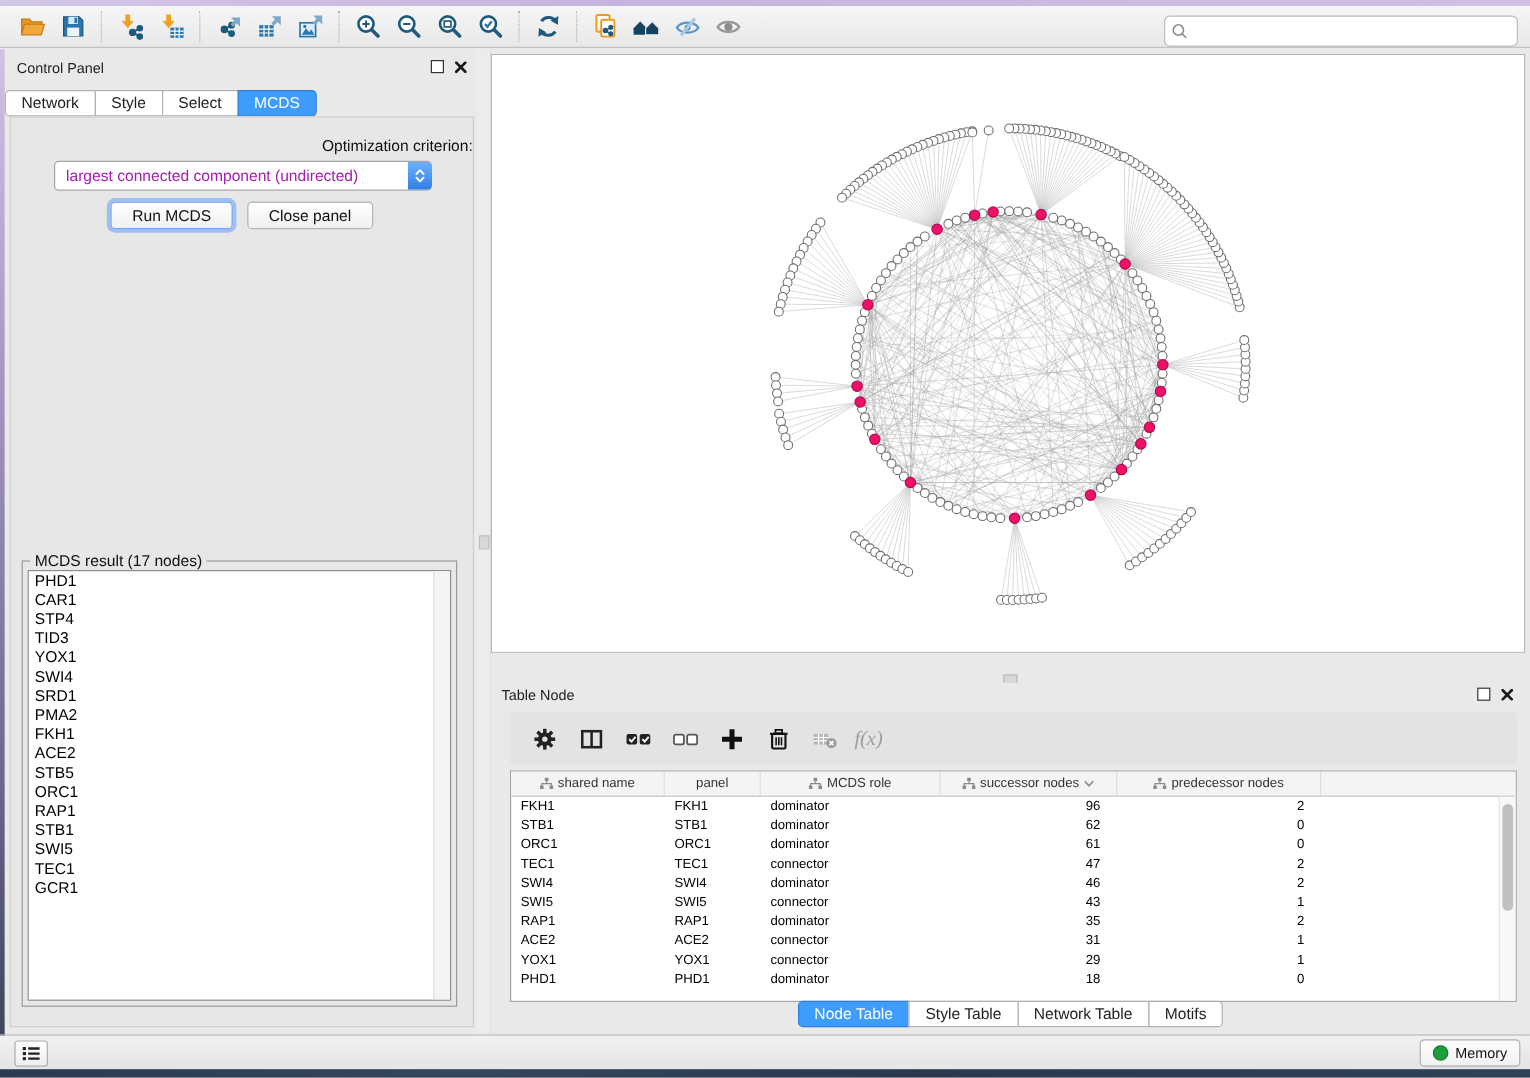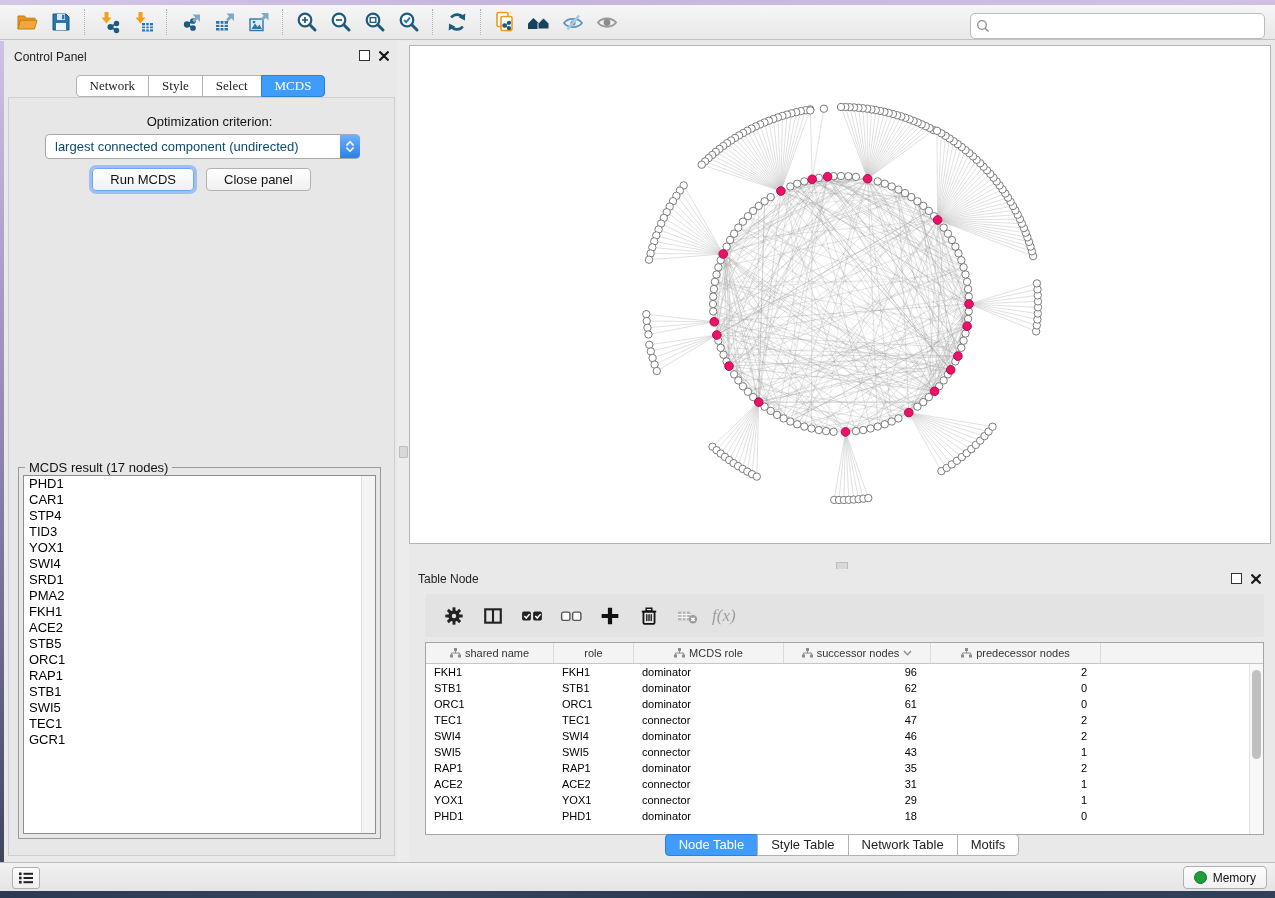--- a/index.html
+++ b/index.html
@@ -27,27 +27,27 @@
   #control-panel{position:absolute;left:4px;top:41px;width:393px;height:821px;background:#e9e9e9;}
   .panel-title{font-size:12px;color:#222;position:absolute;left:10px;top:9px;}
   .win-btns{position:absolute;right:8px;top:9px;display:flex;gap:9px;align-items:center;}
   .float-ico{width:9px;height:9px;border:1.5px solid #333;background:#fff;display:inline-block;}
   .seg{display:flex;}
   .tab{font-size:13px;color:#222;background:#fff;border:1px solid #b2b2b2;padding:3px 13px;
      margin-left:-1px;line-height:14px;}
   .tab:first-child{border-radius:4px 0 0 4px;margin-left:0;}
   .tab:last-child{border-radius:0 4px 4px 0;}
   .tab.active{background:#3e9cfd;border-color:#2f80d9;color:#fff;}
-  #cp-tabs{position:absolute;left:0;right:0;top:34px;display:flex;justify-content:center;font-family:Liberation Serif, serif;}
+  #cp-tabs{position:absolute;left:0;right:0;top:34px;display:flex;}
   #cp-content{position:absolute;left:4px;top:56px;width:385px;bottom:6px;
      background:#e7e7e7;border:1px solid #cfcfcf;}
-  #opt-label{position:absolute;left:16px;right:0;top:16px;text-align:center;font-size:13px;color:#111;}
+  #opt-label{position:absolute;left:16px;right:0;top:16px;text-align:right;font-size:13px;color:#111;}
   #opt-select{position:absolute;left:36px;right:34px;top:36px;height:23px;background:#fff;
      border:1px solid #a8a8a8;border-radius:4px;display:flex;align-items:center;}
-  #opt-select .val{flex:1;font-size:13px;padding-left:9px;color:#0c4a6e;white-space:nowrap;overflow:hidden;}
+  #opt-select .val{flex:1;font-size:13px;padding-left:9px;color:#a21caf;white-space:nowrap;overflow:hidden;}
   #opt-stepper{width:20px;height:23px;margin-right:-1px;border-radius:0 4px 4px 0;
      background:linear-gradient(#6cb1fe,#2f7fe8);display:flex;flex-direction:column;
      align-items:center;justify-content:center;gap:1px;}
   #cp-buttons{position:absolute;left:0;right:0;top:70px;display:flex;justify-content:center;gap:12px;}
   .mac-btn{font:13px "Liberation Sans",sans-serif;background:linear-gradient(#ffffff,#f0f0f0);
      border:1px solid #b3b3b3;border-radius:4px;padding:3px 17px;color:#111;}
   .mac-btn.focus{box-shadow:0 0 0 3px rgba(110,165,245,.6);border-color:#6ea5f5;}
   #mcds-group{position:absolute;left:9px;right:13px;top:369px;height:370px;border:1px solid #9a9a9a;}
   #mcds-legend{position:absolute;left:6px;top:-8px;background:#e7e7e7;padding:0 4px;font-size:13px;color:#111;}
   #mcds-list{position:absolute;left:4px;right:4px;top:7px;bottom:4px;background:#fff;
@@ -1157,21 +1157,21 @@
               <g fill="#8a8a8a">
                   <rect x="4" y="0" width="3" height="3"></rect>
                   <rect x="0" y="6.5" width="3" height="3"></rect>
                   <rect x="8" y="6.5" width="3" height="3"></rect>
                 </g>
               <path d="M5.5 3 v2 M1.5 6.5 v-1.5 h8 v1.5" stroke="#8a8a8a" fill="none" stroke-width="1"></path>
             </svg>
             <span>shared name</span>
           </div>
           <div class="hcell" style="width:80px">
-            <span>role</span>
+            <span>panel</span>
           </div>
           <div class="hcell" style="width:150px">
             <svg width="11" height="10" viewBox="0 0 11 10">
               <g fill="#8a8a8a">
                   <rect x="4" y="0" width="3" height="3"></rect>
                   <rect x="0" y="6.5" width="3" height="3"></rect>
                   <rect x="8" y="6.5" width="3" height="3"></rect>
                 </g>
               <path d="M5.5 3 v2 M1.5 6.5 v-1.5 h8 v1.5" stroke="#8a8a8a" fill="none" stroke-width="1"></path>
             </svg>

